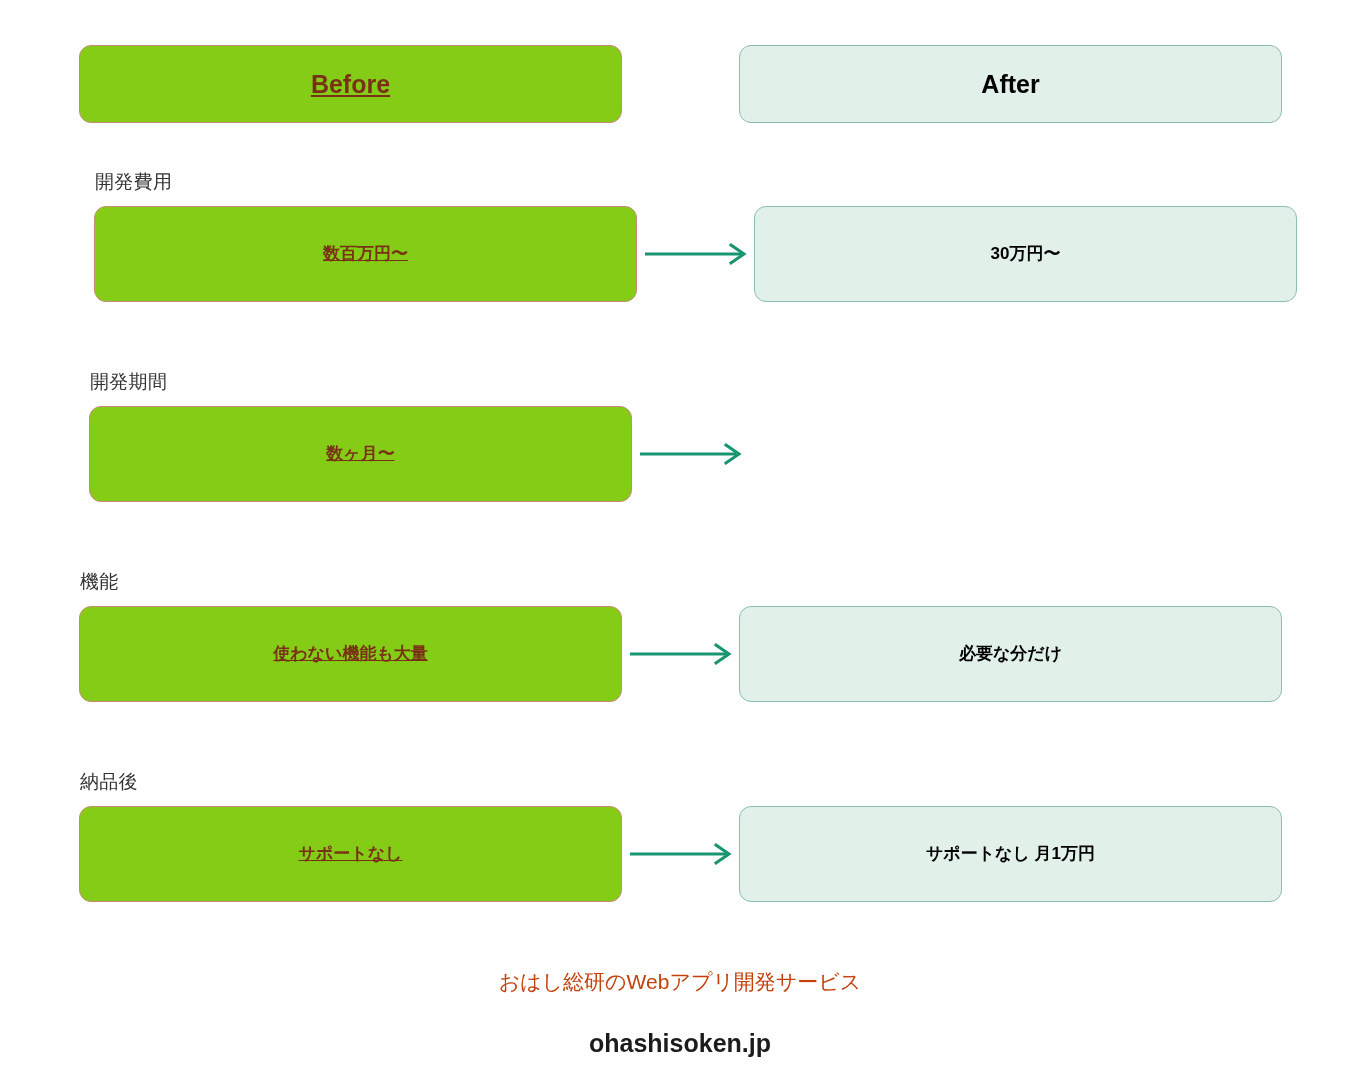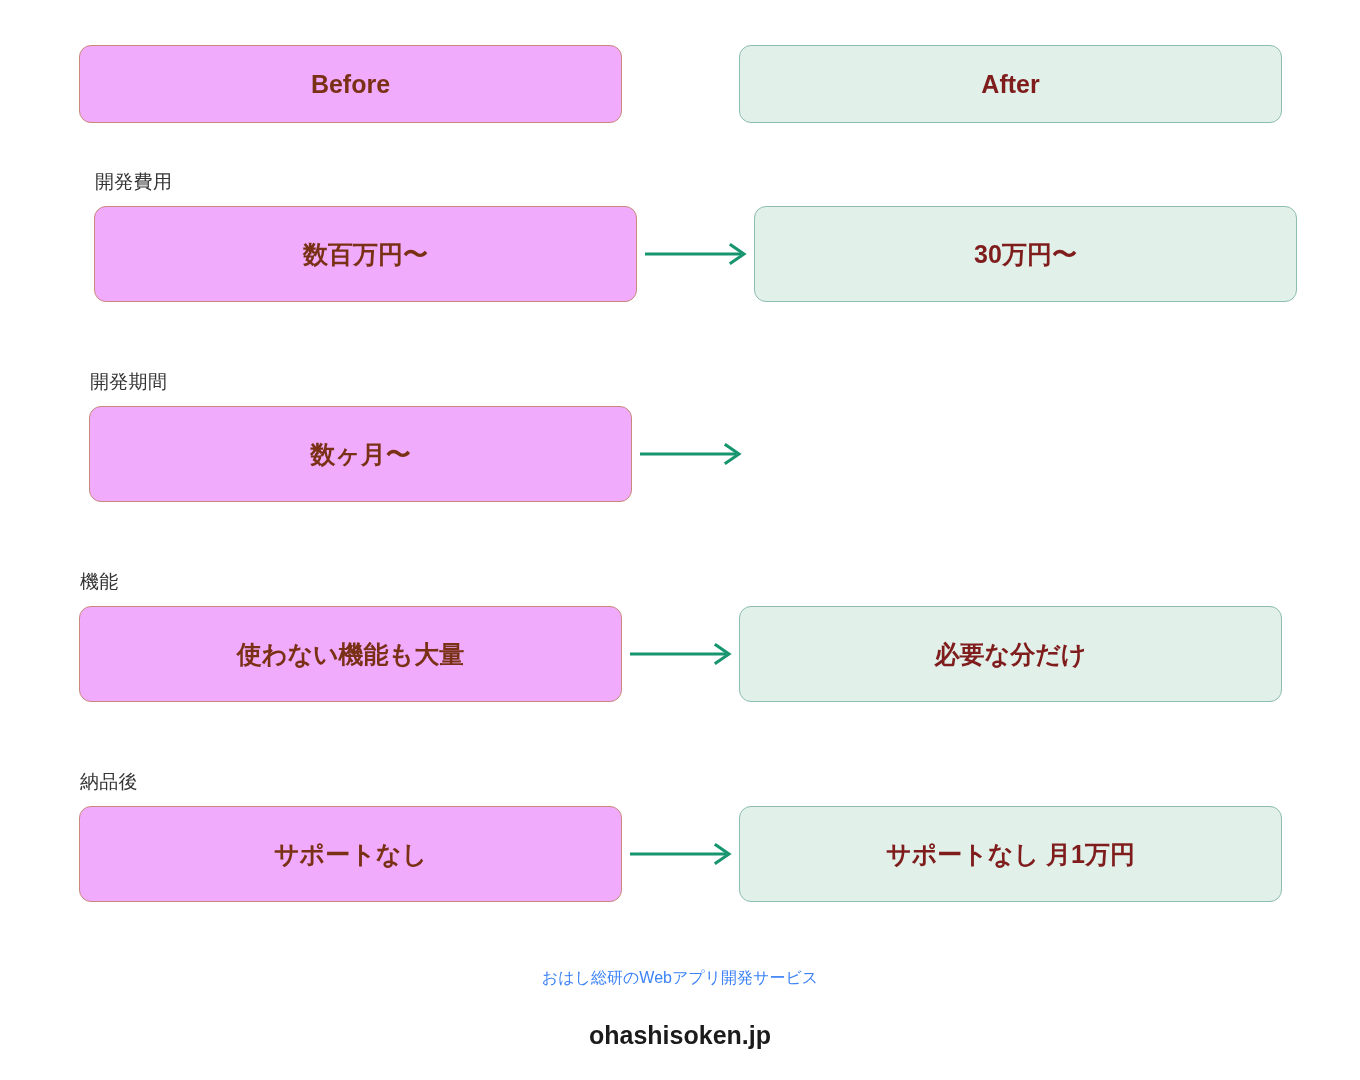--- a/index.html
+++ b/index.html
@@ -38,30 +38,31 @@
     display: flex;
     align-items: center;
     justify-content: center;
     text-align: center;
     line-height: 1.2;
   }
 
   .box.before {
     left: 79px;
     width: 543px;
-    background: #f0abfc;
+    background: #84cc16;
     border: 1.4px solid #c9897a;
     color: #7a3015;
+    text-decoration: underline;
   }
   .box.after {
     left: 739px;
     width: 543px;
     background: #e2f0ea;
     border: 1.4px solid #8cbdb0;
-    color: #7f1d1d;
+    color: #000000;
   }
 
   .header-box {
     top: 0;
     height: 78px;
     font-size: 25px;
     font-weight: bold;
   }
 
   
@@ -82,21 +83,21 @@
     top: 9px;
     font-size: 19px;
     color: #333333;
     letter-spacing: 0.3px;
     white-space: nowrap;
   }
 
   .value-box {
     top: 46px;
     height: 96px;
-    font-size: 25px;
+    font-size: 17px;
     font-weight: bold;
     padding: 0 14px;
   }
 
   
   .arrow {
     position: absolute;
     left: 630px;
     top: 80px;
     width: 106px;
@@ -106,22 +107,22 @@
 
   
   .footer {
     position: absolute;
     left: 0;
     top: 966px;
     width: 1360px;
     text-align: center;
   }
   .footer-tagline {
-    font-size: 16px;
-    color: #3b82f6;
+    font-size: 21px;
+    color: #c2410c;
     line-height: 1.5;
   }
   .footer-url {
     margin-top: 28px;
     font-size: 25px;
     font-weight: bold;
     color: #1b1b1b;
     line-height: 1.4;
   }
 </style>

